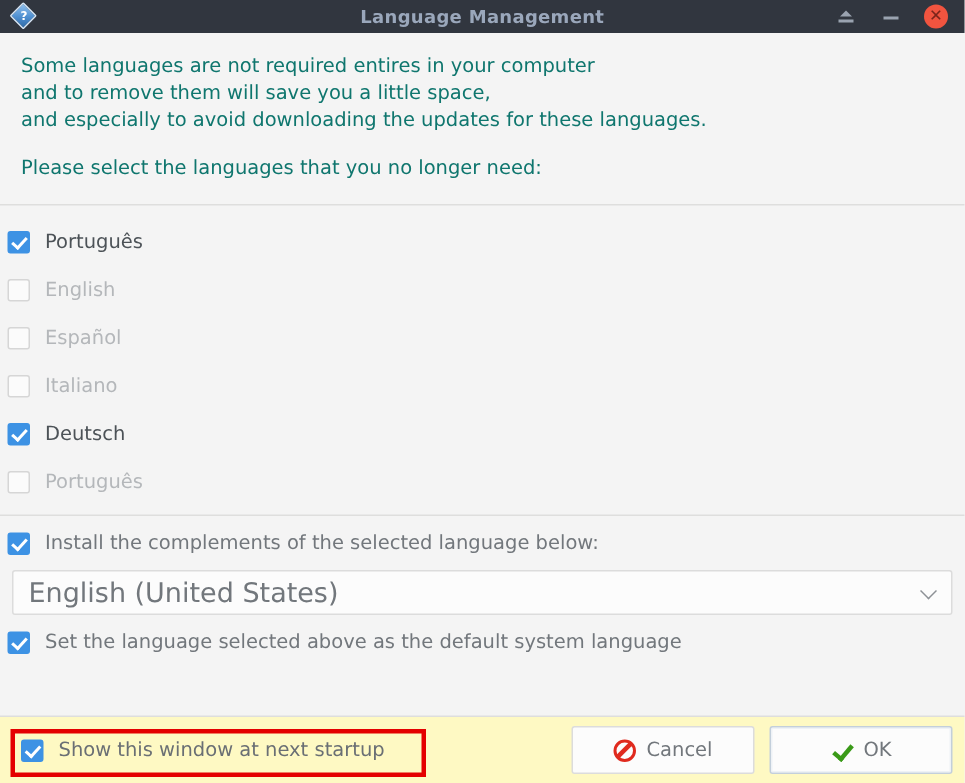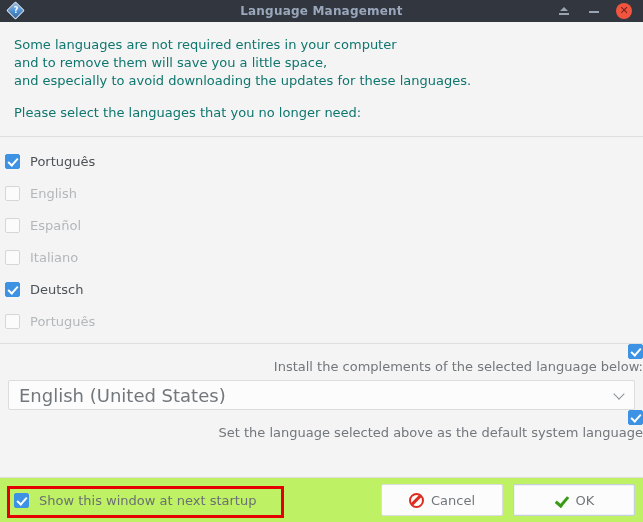--- a/index.html
+++ b/index.html
@@ -210,24 +210,23 @@
     color: #4c5257;
     margin-left: 10px;
     white-space: nowrap;
   }
   .cb-label.dim {
     color: #b4b7ba;
   }
 
   .option-row {
     display: flex;
-    align-items: flex-end;
+    align-items: center;
     height: 36px;
     padding-left: 5px;
-    flex-direction: column;
   }
   .option-row .cb-label {
     color: #72777c;
   }
 
   .combo-wrap {
     padding: 0 8px 0 8px;
   }
   .combo {
     height: 30px;
@@ -264,21 +263,21 @@
     transform: rotate(45deg);
   }
 
   
   .footer {
     height: 44px;
     min-height: 44px;
     display: flex;
     align-items: center;
     padding: 0 8px;
-    background: #bef264;
+    background: #fef9c3;
     position: relative;
   }
   .startup-box {
     position: relative;
     display: flex;
     align-items: center;
     height: 32px;
     padding-left: 6px;
     padding-right: 12px;
     box-sizing: border-box;

